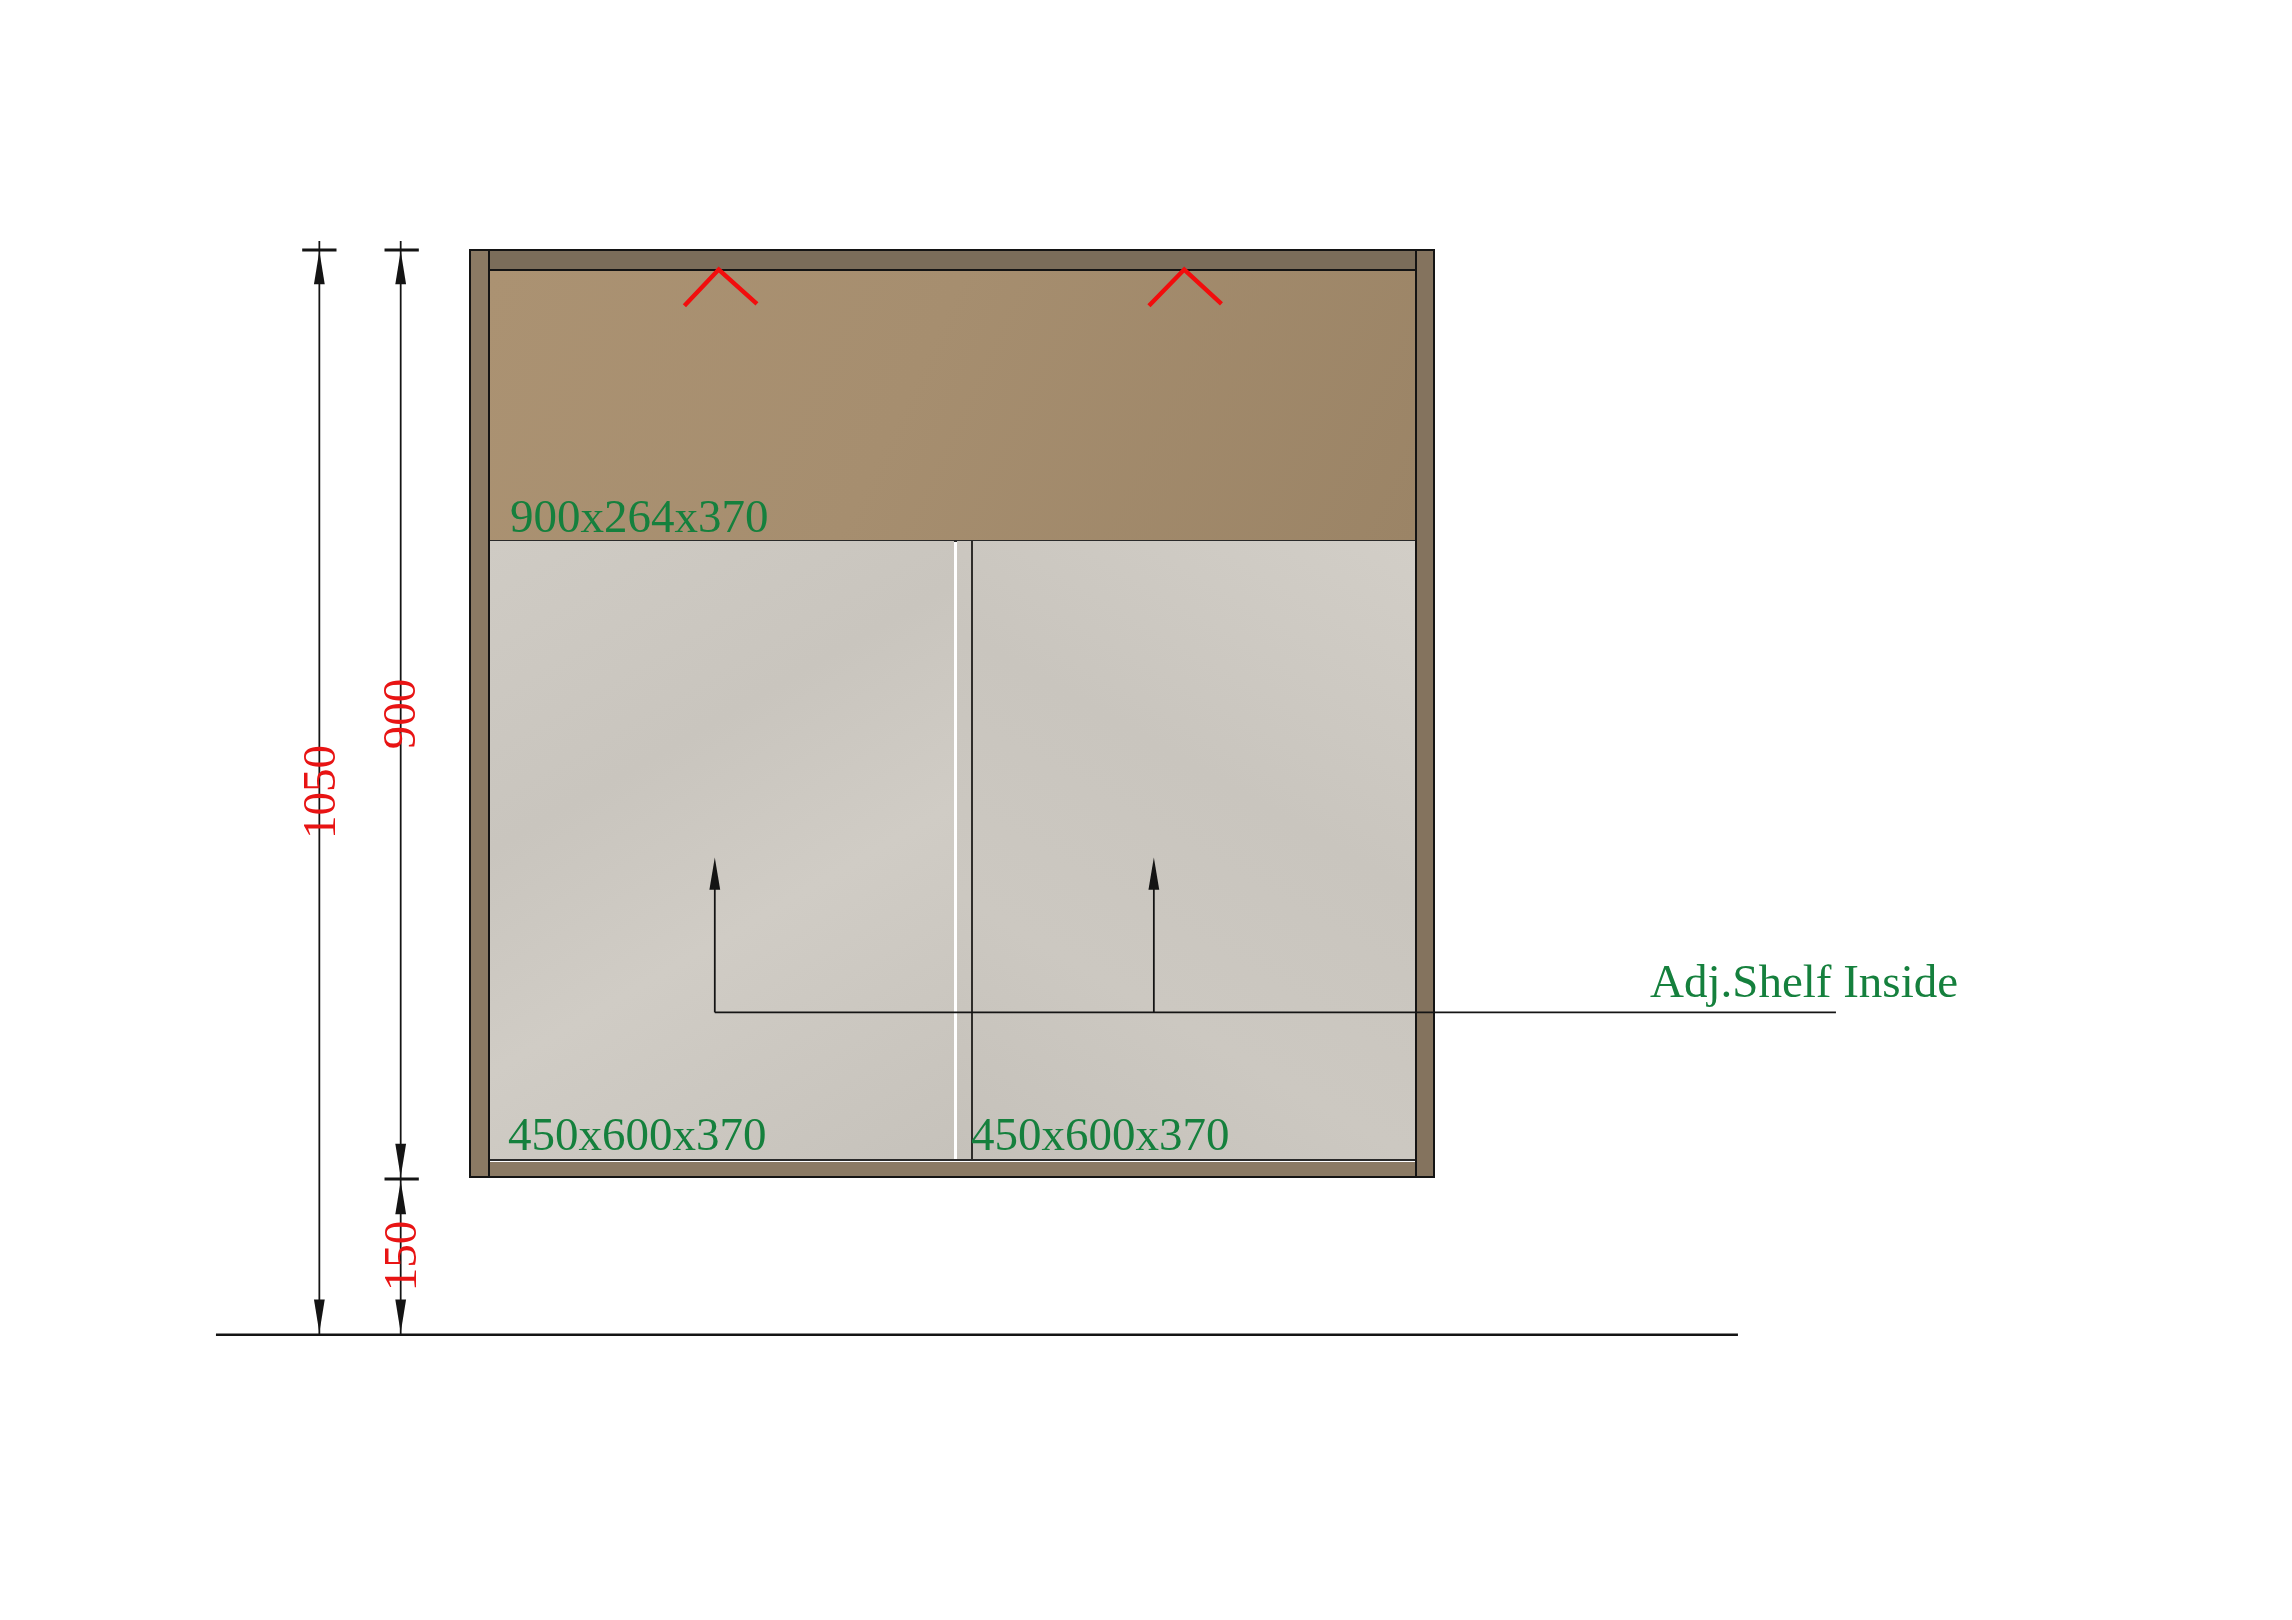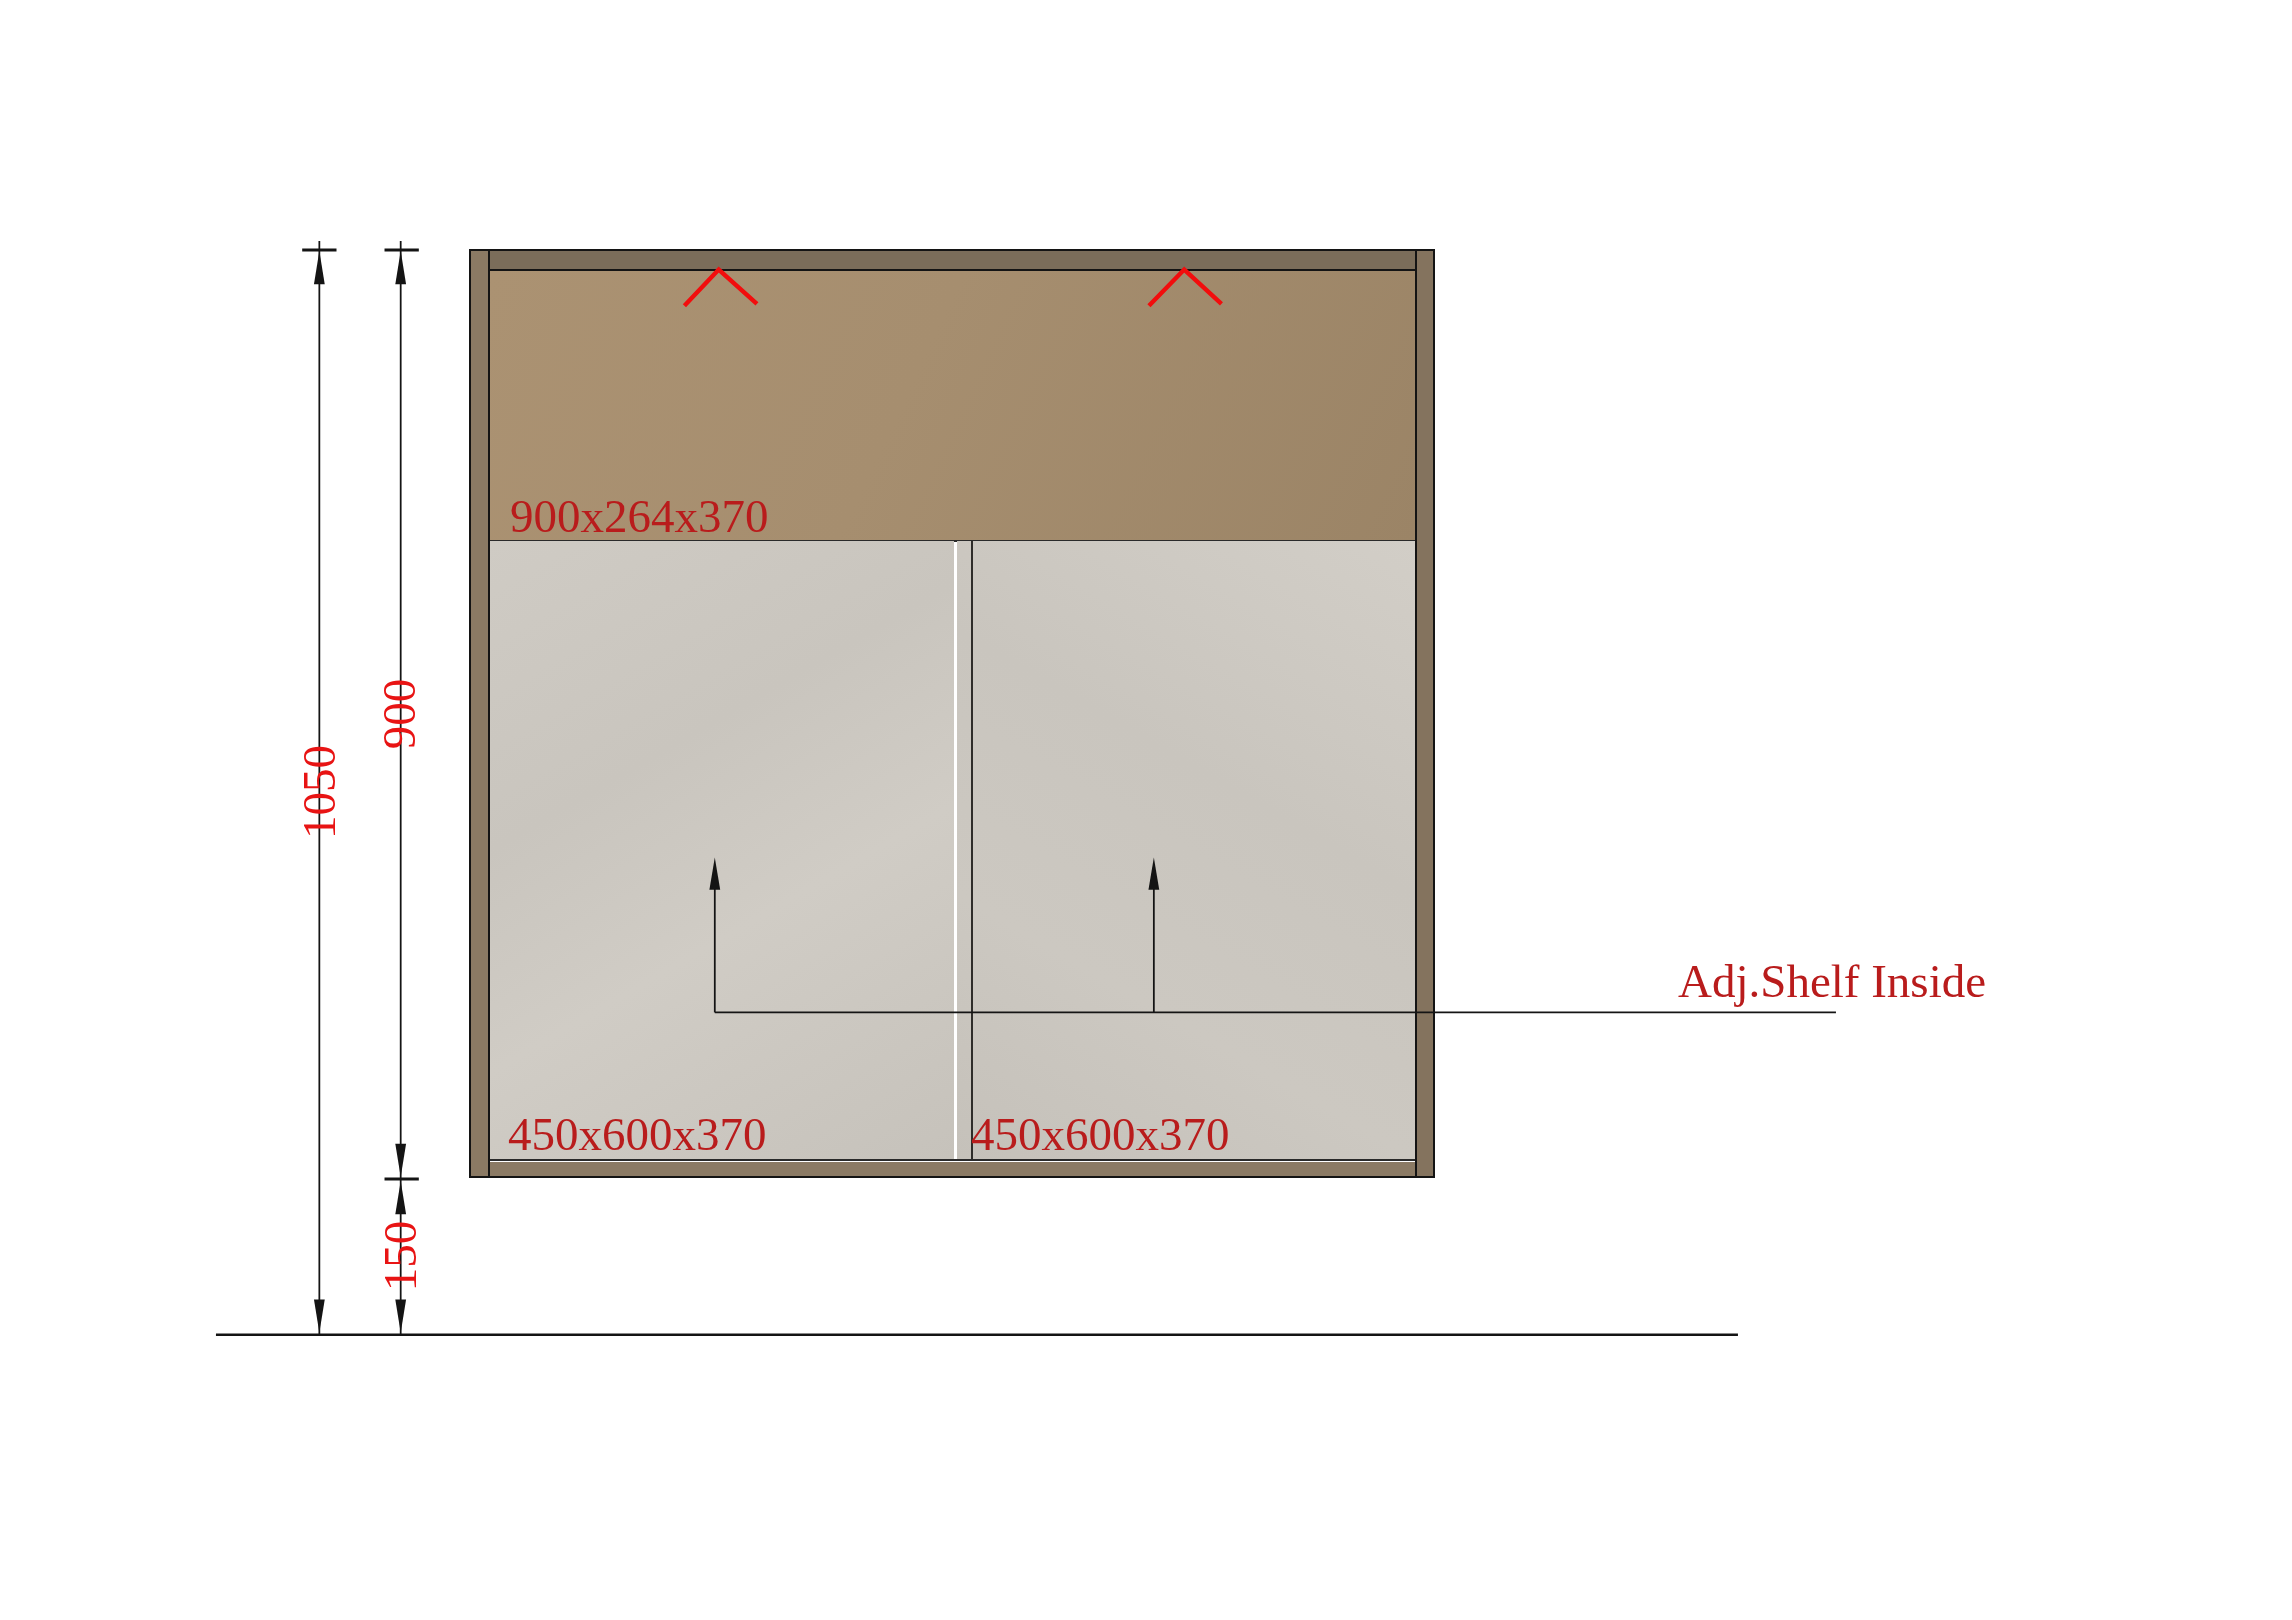--- a/index.html
+++ b/index.html
@@ -38,21 +38,21 @@
   .door-divider{position:absolute;left:481px;top:0;bottom:0;width:2.9px;background:#2f2d2a;}
   .bottom-rail{
     position:absolute;left:18.6px;right:17.6px;top:911px;bottom:0;
     background:#8b7a64;
   }
   
   svg.lines{position:absolute;left:0;top:0;z-index:4;}
   
   .lbl{
     position:absolute;z-index:6;white-space:nowrap;
-    font-size:47px;line-height:1.05;color:#b91c1c;letter-spacing:0px;
+    font-size:47px;line-height:1.05;color:#15803d;letter-spacing:0px;
   }
   .lbl.dim{
     color:#e81414;
     transform:translate(-50%,-50%) rotate(-90deg);
   }
 </style>
 </head>
 <body>
 
 <div class="canvas">
@@ -98,21 +98,21 @@
     <polygon points="729,875 734.5,908 723.5,908" fill="#141414"></polygon>
     <polygon points="1177,875 1182.5,908 1171.5,908" fill="#141414"></polygon>
   </svg>
 
   <div class="lbl" style="left:510px;top:492px;">900x264x370</div>
 
   <div class="lbl" style="left:508px;top:1110px;">450x600x370</div>
 
   <div class="lbl" style="left:971px;top:1110px;">450x600x370</div>
 
-  <div class="lbl" style="left:1650px;top:957px;margin-left:28px;">Adj.Shelf Inside</div>
+  <div class="lbl" style="left:1650px;top:957px;">Adj.Shelf Inside</div>
 
   <div class="lbl dim" style="left:320px;top:792px;">1050</div>
 
   <div class="lbl dim" style="left:400px;top:714px;">900</div>
 
   <div class="lbl dim" style="left:401px;top:1256px;">150</div>
 
 </div>
 
 

